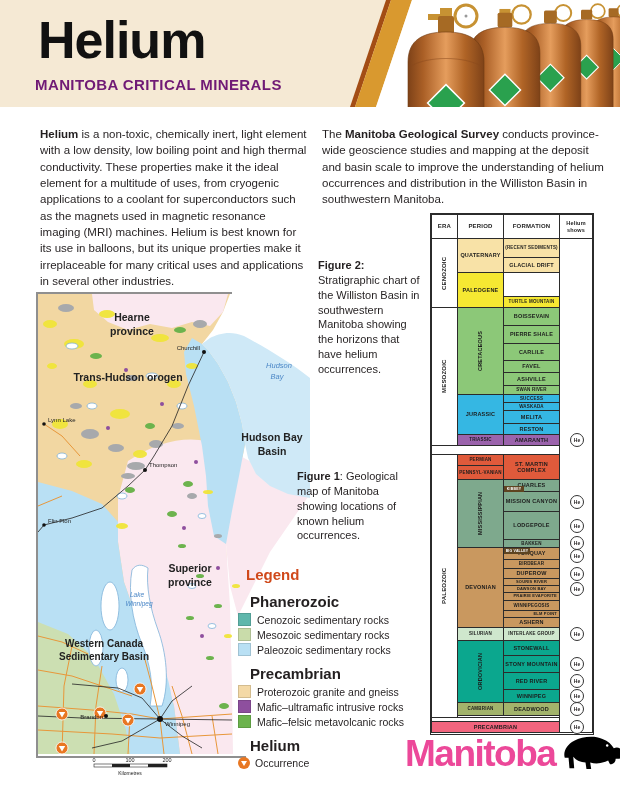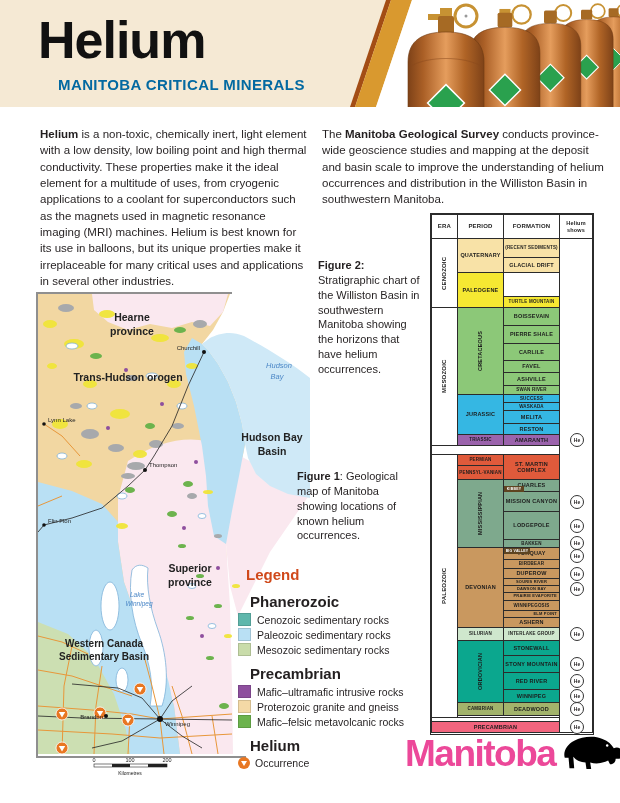--- a/index.html
+++ b/index.html
@@ -2,22 +2,22 @@
 <html><head>
 <meta charset="utf-8">
 <style>
   html,body{margin:0;padding:0;background:#888;}
   #page{position:relative;width:620px;height:803px;background:#fff;overflow:hidden;
         font-family:"Liberation Sans",sans-serif;color:#231f20;}
   
   #header{position:absolute;left:0;top:0;width:620px;height:107px;background:#f5e9d4;}
   #hdr-title{position:absolute;left:38px;top:10px;font-size:52px;font-weight:800;
              letter-spacing:-1px;color:#111;}
-  #hdr-sub{position:absolute;left:58px;top:76px;font-size:15px;font-weight:bold;
-           letter-spacing:.4px;color:#0369a1;}
+  #hdr-sub{position:absolute;left:35px;top:76px;font-size:15px;font-weight:bold;
+           letter-spacing:.4px;color:#701a75;}
   .hdr-art{position:absolute;right:0;top:0;width:330px;height:107px;}
   
   .para{position:absolute;font-size:11.5px;line-height:1.42;}
   #para-left{left:40px;top:126px;width:268px;}
   #para-right{left:322px;top:126px;width:284px;}
   .cap{position:absolute;font-size:11px;line-height:1.35;z-index:6;}
   #fig2cap{left:318px;top:258px;width:106px;}
   #fig1cap{left:297px;top:469px;width:124px;}
   b{font-weight:bold;}
   
@@ -341,35 +341,35 @@
   </div>
 
   <div id="legend">
     <div class="ttl">Legend</div>
     <div class="grp-h">Phanerozoic</div>
     <div class="litem">
         <span class="sw sw0"></span>
         <span class="lab">Cenozoic sedimentary rocks</span>
       </div>
     <div class="litem">
+        <span class="sw sw1"></span>
+        <span class="lab">Mesozoic sedimentary rocks</span>
+      </div>
+    <div class="litem">
         <span class="sw sw2"></span>
         <span class="lab">Paleozoic sedimentary rocks</span>
       </div>
-    <div class="litem">
-        <span class="sw sw1"></span>
-        <span class="lab">Mesozoic sedimentary rocks</span>
-      </div>
     <div class="grp-h">Precambrian</div>
+    <div class="litem">
+        <span class="sw sw4"></span>
+        <span class="lab">Proterozoic granite and gneiss</span>
+      </div>
     <div class="litem">
         <span class="sw sw3"></span>
         <span class="lab">Mafic–ultramafic intrusive rocks</span>
-      </div>
-    <div class="litem">
-        <span class="sw sw4"></span>
-        <span class="lab">Proterozoic granite and gneiss</span>
       </div>
     <div class="litem">
         <span class="sw sw8"></span>
         <span class="lab">Mafic–felsic metavolcanic rocks</span>
       </div>
     <div class="grp-h">Helium</div>
     <div class="litem">
         <span class="occ-ic"></span>
         <span class="lab">Occurrence</span>
       </div>

